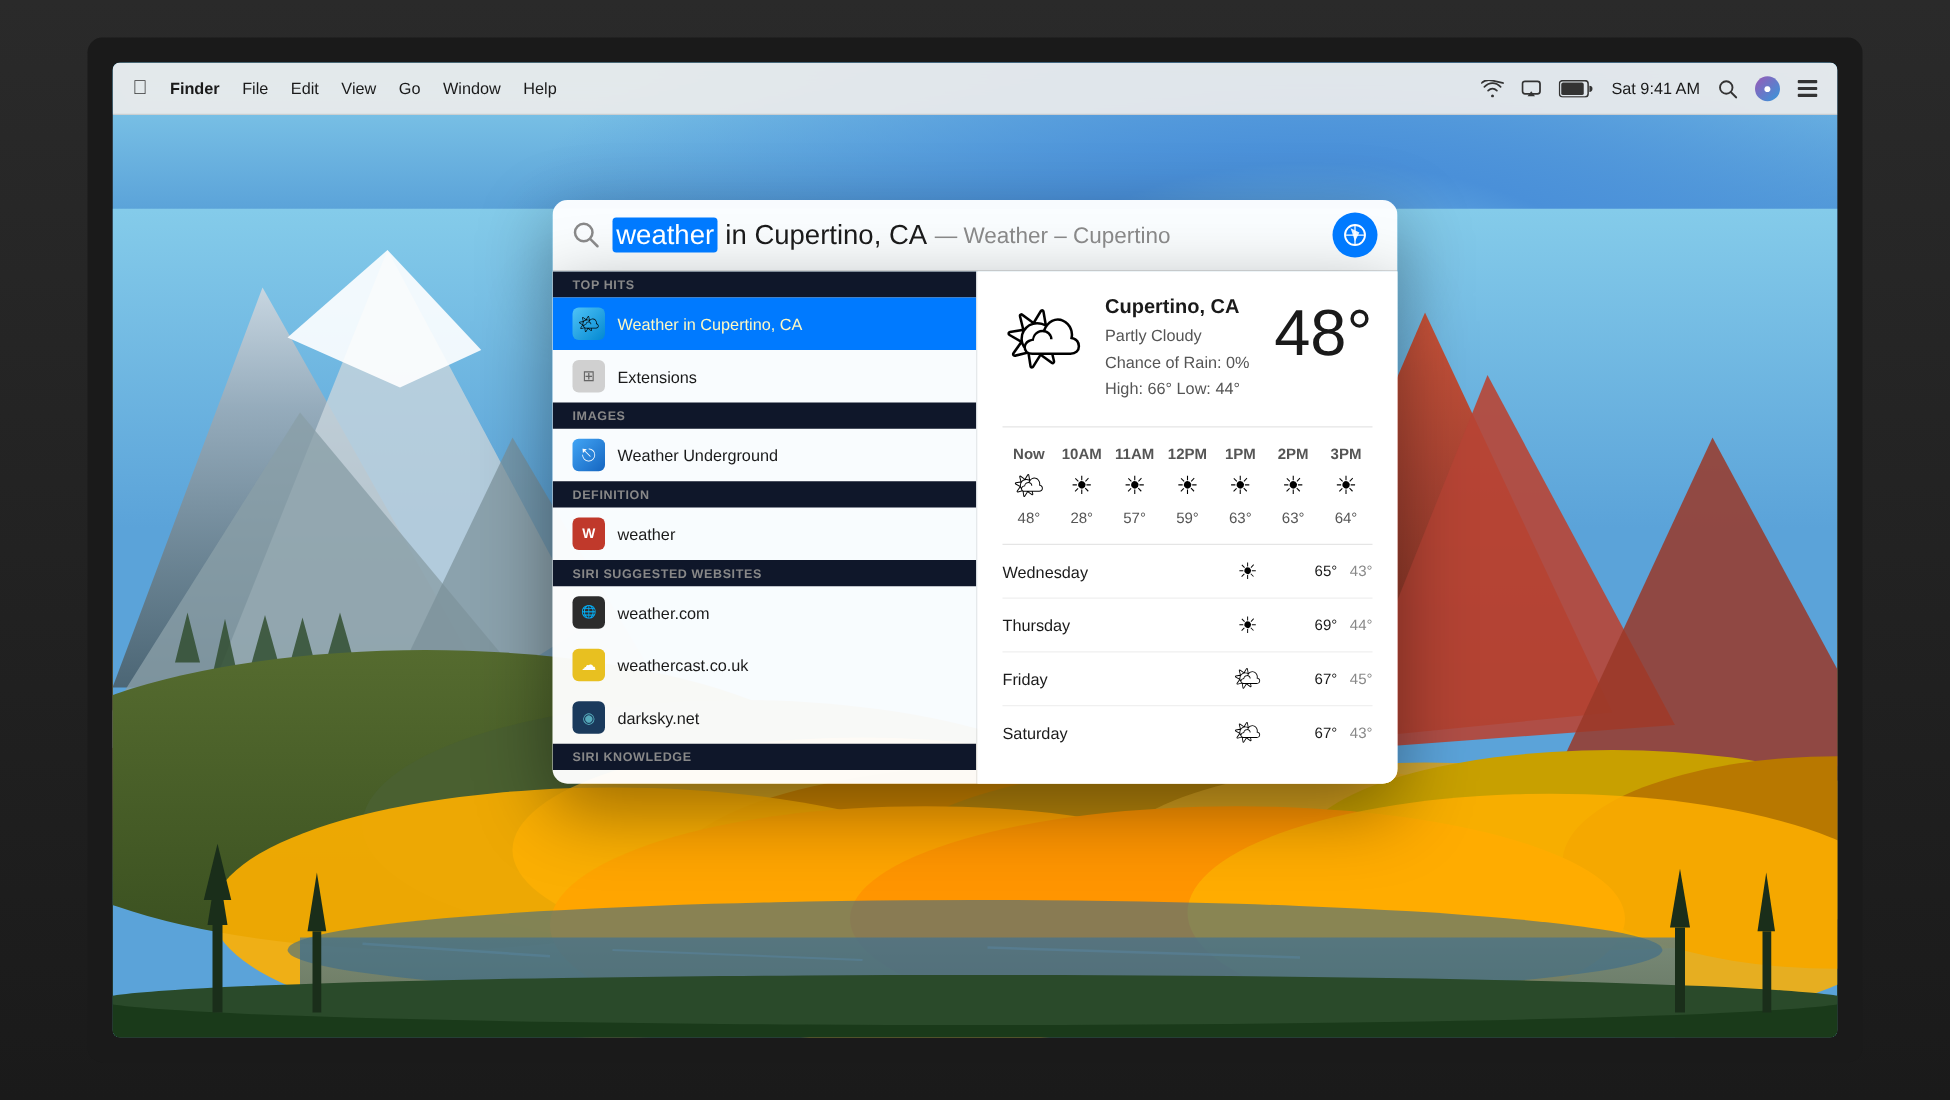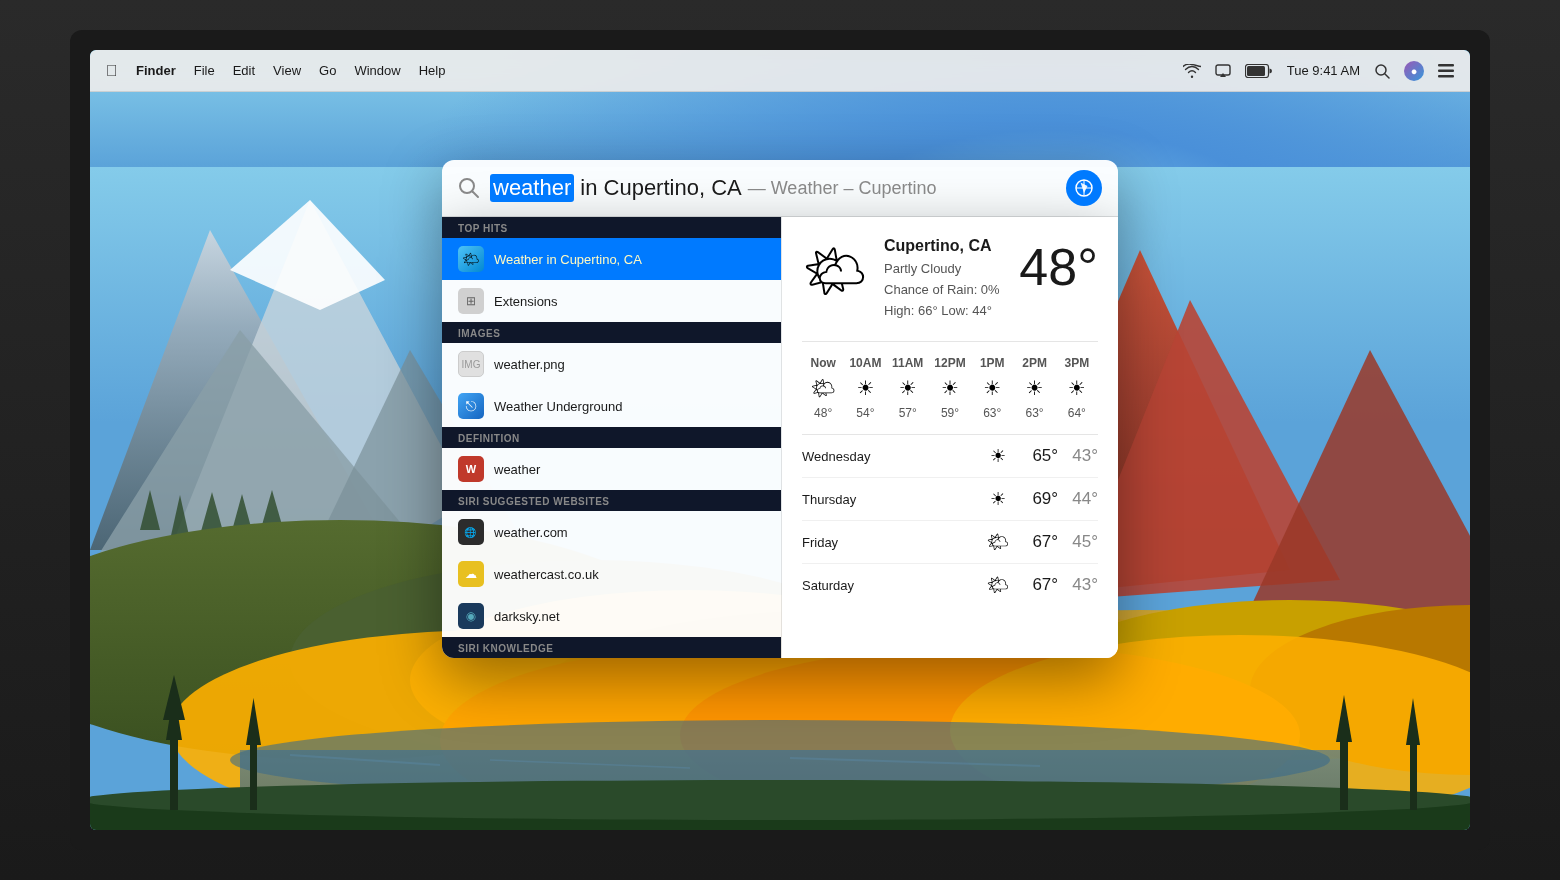--- a/index.html
+++ b/index.html
@@ -356,21 +356,21 @@
       flex: 1;
     }
 
     .daily-icon {
       font-size: 18px;
       width: 40px;
       text-align: center;
     }
 
     .daily-temps {
-      font-size: 17px;
+      font-size: 12px;
       color: #555;
       text-align: right;
       min-width: 80px;
     }
 
     .temp-high {
       color: #1a1a1a;
     }
 
     .temp-low {
@@ -519,21 +519,21 @@
           <svg width="16" height="14" viewBox="0 0 16 14" fill="none">
             <rect x="1" y="1" width="14" height="10" rx="2" stroke="#333" stroke-width="1.4" fill="none"></rect>
             <path d="M5 13l3-4 3 4H5z" fill="#333"></path>
           </svg>
 
           <svg width="28" height="14" viewBox="0 0 28 14" fill="none">
             <rect x="0.5" y="0.5" width="23" height="13" rx="2.5" stroke="#333" stroke-width="1.2" fill="none"></rect>
             <rect x="2" y="2" width="18" height="10" rx="1.5" fill="#333"></rect>
             <path d="M24.5 4.5v5a2 2 0 000-5z" fill="#333"></path>
           </svg>
-          <span class="menubar-time">Tue 9:41 AM</span>
+          <span class="menubar-time">Sat 9:41 AM</span>
 
           <svg width="16" height="16" viewBox="0 0 16 16">
             <circle cx="7" cy="7" r="5" stroke="#333" stroke-width="1.5" fill="none"></circle>
             <line x1="11" y1="11" x2="15" y2="15" stroke="#333" stroke-width="1.5" stroke-linecap="round"></line>
           </svg>
 
           <div style="width:20px;height:20px;border-radius:50%;background:linear-gradient(135deg,#9b59b6,#3498db);display:flex;align-items:center;justify-content:center;">
             <span style="color:white;font-size:11px;">●</span>
           </div>
 
@@ -582,26 +582,20 @@
 
             <div class="result-item">
               <div class="result-icon grey" style="background:#d0d0d0;">
                 <span style="font-size:12px;color:#666;">⊞</span>
               </div>
               <span class="result-label">Extensions</span>
             </div>
 
             <div class="section-header">IMAGES</div>
 
-            <div class="result-item">
-              <div class="result-icon image" style="background:#e0e0e0;border:1px solid #ccc;">
-                <span style="color:#999;font-size:10px;">IMG</span>
-              </div>
-              <span class="result-label">weather.png</span>
-            </div>
 
 
             <div class="result-item">
               <div class="result-icon bookmark">
                 <span style="color:white;font-size:14px;">⎋</span>
               </div>
               <span class="result-label">Weather Underground</span>
             </div>
 
             <div class="section-header">DEFINITION</div>
@@ -665,21 +659,21 @@
                 <div class="hourly-icon">🌤</div>
                 <div class="hourly-icon">☀</div>
                 <div class="hourly-icon">☀</div>
                 <div class="hourly-icon">☀</div>
                 <div class="hourly-icon">☀</div>
                 <div class="hourly-icon">☀</div>
                 <div class="hourly-icon">☀</div>
               </div>
               <div class="hourly-row" style="margin-top:6px;">
                 <div class="hourly-temp">48°</div>
-                <div class="hourly-temp">54°</div>
+                <div class="hourly-temp">28°</div>
                 <div class="hourly-temp">57°</div>
                 <div class="hourly-temp">59°</div>
                 <div class="hourly-temp">63°</div>
                 <div class="hourly-temp">63°</div>
                 <div class="hourly-temp">64°</div>
               </div>
             </div>
 
             <div class="daily-forecast">
 

